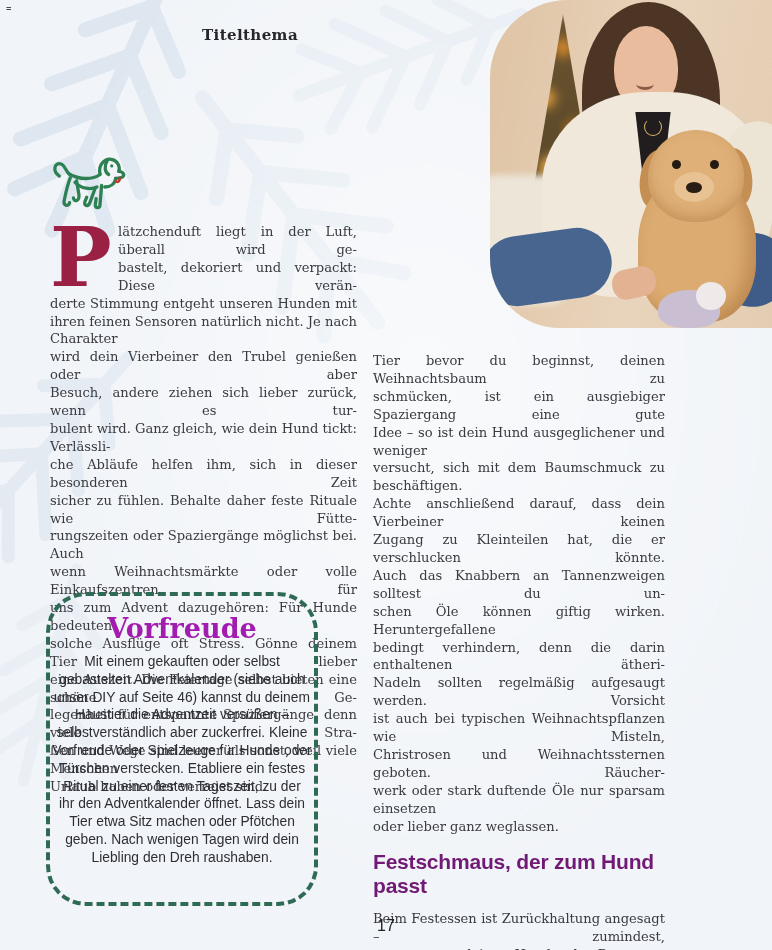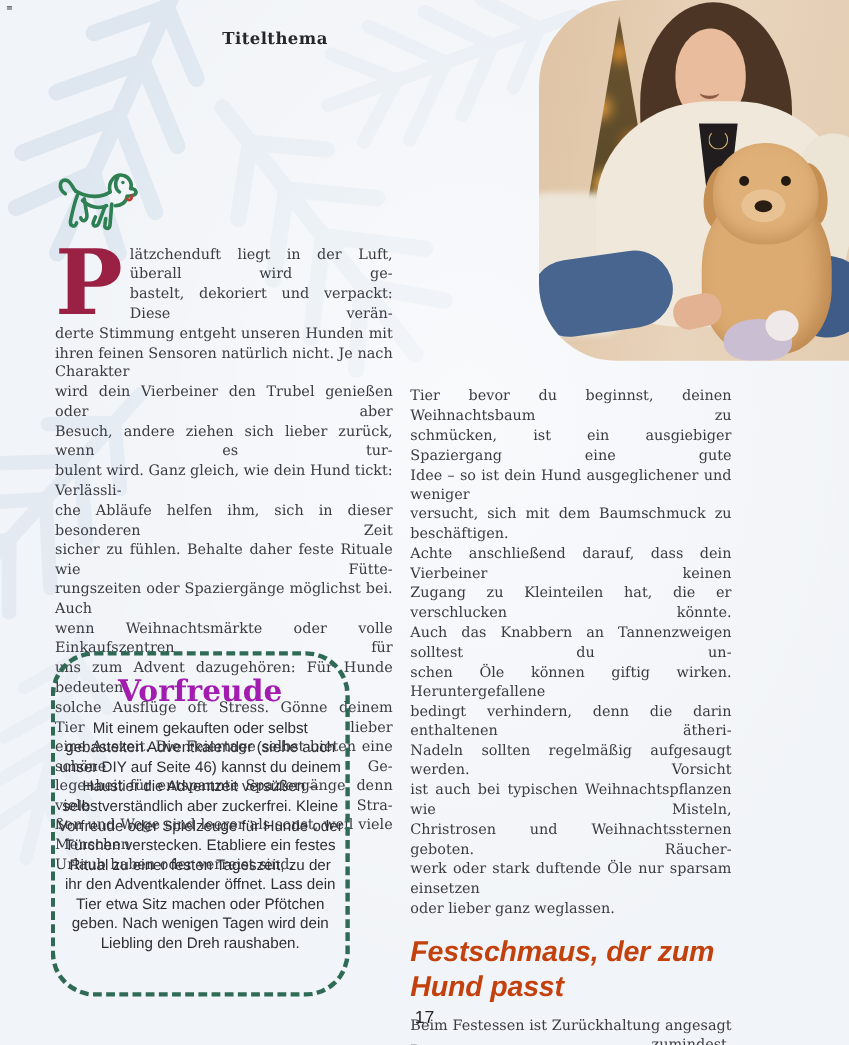--- a/index.html
+++ b/index.html
@@ -65,22 +65,22 @@
     text-align:justify;text-align-last:justify;}
   .plines > .line:last-child{text-align-last:left;}
   
   .vbox{position:absolute;left:46px;top:592px;width:272px;height:314px;box-sizing:border-box;
     border:4px dashed #2f6a55;border-radius:40px;padding-top:17px;}
   .vbox-title{text-align:center;font:bold 27px "DejaVu Serif",serif;color:#a21caf;margin:0 0 9px;}
   .vline{font-family:"Liberation Sans","DejaVu Sans",sans-serif;font-size:13.8px;line-height:17.8px;
     color:#2e2e33;text-align:center;font-weight:400;}
   
   .col2{position:absolute;left:373px;top:352px;width:292px;}
-  .col2-heading{font-family:"Liberation Sans","DejaVu Sans",sans-serif;font-size:26px;font-weight:700;
-    color:#c2410c;margin:15px 0 12px;letter-spacing:-.2px;font-style:italic;}
+  .col2-heading{font-family:"Liberation Sans","DejaVu Sans",sans-serif;font-size:21px;font-weight:700;
+    color:#701a75;margin:15px 0 12px;letter-spacing:-.2px;}
   
   .page-num{position:absolute;left:377px;top:917px;
     font-family:"Liberation Sans","DejaVu Sans",sans-serif;font-weight:400;font-size:16px;color:#232323;}
 </style>
 </head>
 <body>
 
 <div class="page">
 
   <svg width="0" height="0" style="position:absolute" aria-hidden="true">

